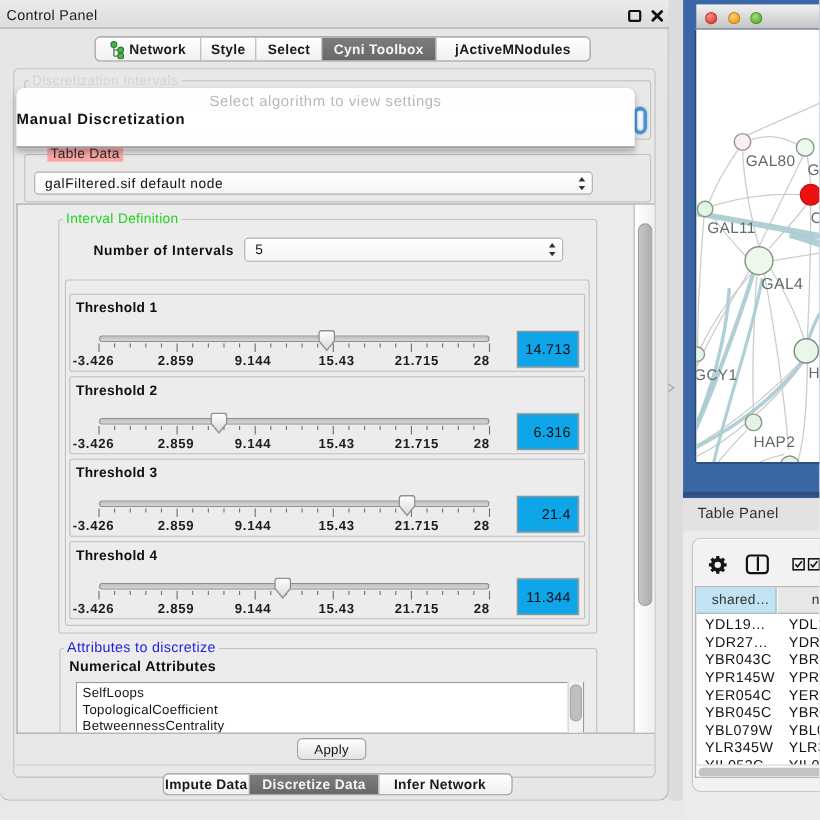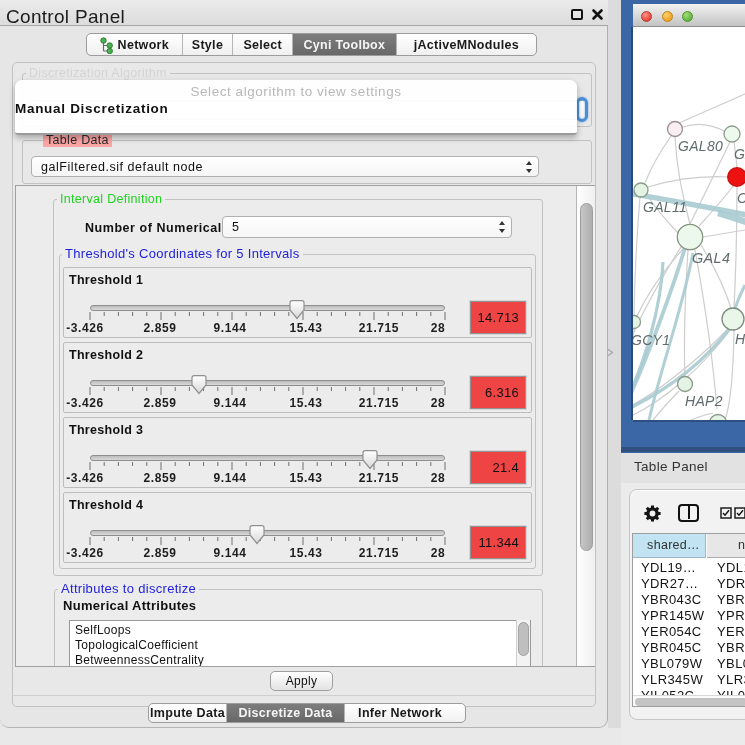--- a/index.html
+++ b/index.html
@@ -3,21 +3,21 @@
 <meta charset="utf-8">
 <style>
 * { margin:0; padding:0; box-sizing:border-box; }
 html,body { width:745px; height:745px; overflow:hidden; }
 body { font-family:"Liberation Sans", sans-serif; background:#e9e9e9; position:relative; letter-spacing:0.3px; }
 .abs { position:absolute; }
 
 
 #cp { left:0; top:0; width:608px; height:728px; background:#e6e6e6; border-right:1px solid #b0b0b0; border-bottom:1px solid #b5b5b5; border-radius:0 0 9px 9px; }
 #titlebar { left:0; top:0; width:608px; height:26px; background:linear-gradient(#ebebeb,#dcdcdc); border-bottom:1px solid #a5a5a5; }
-#titlebar .t { position:absolute; left:9px; top:6px; font-size:19px; color:#1c1c1c; }
+#titlebar .t { position:absolute; left:9px; top:6px; font-size:13px; color:#1c1c1c; }
 #sq { left:571px; top:9px; width:12px; height:11px; border:2px solid #111; border-radius:2px; }
 
 
 .seg { border:1px solid #9c9c9c; border-radius:5px; background:linear-gradient(#ffffff,#f0f0f0); display:flex; overflow:hidden; }
 .seg .s { height:100%; display:flex; align-items:center; justify-content:center; font-size:12.5px; font-weight:bold; color:#1a1a1a; border-right:1px solid #b5b5b5; }
 .seg .s:last-child { border-right:none; }
 .seg .sel { background:linear-gradient(#7d7d7d,#686868); color:#f5f5f5; }
 #tabs { left:86px; top:33px; width:451px; height:23px; }
 #btabs { left:148px; top:703px; width:318px; height:20px; }
 
@@ -37,28 +37,28 @@
 
 
 #spane { left:15px; top:185px; width:580px; height:482px; background:#ececec; border:1px solid #a0a0a0; border-right:none; overflow:hidden; }
 #vtrack { position:absolute; right:0; top:0; width:19px; height:482px; background:linear-gradient(90deg,#ffffff,#efefef); border-left:1px solid #b5b5b5; }
 #vthumb { position:absolute; left:3px; top:17px; width:13px; height:348px; background:linear-gradient(90deg,#c6c6c6,#aeaeae); border:1px solid #9e9e9e; border-radius:7px; }
 
 
 .tpanel { position:absolute; left:47px; width:469px; height:71px; border:1px solid #bdbdbd; border-radius:2px; }
 .tpanel .tl { position:absolute; left:5px; top:5px; font-size:12.5px; font-weight:bold; color:#111; }
 .track { position:absolute; left:26px; width:355px; height:6px; top:37px; border:1px solid #8e8e8e; border-radius:3px; background:linear-gradient(#bdbdbd,#d9d9d9); }
-.vbox { position:absolute; left:406px; top:33px; width:56px; height:33px; background:#ef4444; border:1px solid #949494; box-shadow:0 0 0 1px #d6d6d6; font-size:13px; color:#111; text-align:right; padding:8px 6px 0 0; }
+.vbox { position:absolute; left:406px; top:33px; width:56px; height:33px; background:#0ea5e9; border:1px solid #949494; box-shadow:0 0 0 1px #d6d6d6; font-size:13px; color:#111; text-align:right; padding:8px 6px 0 0; }
 .slbl { position:absolute; top:53px; font-size:12px; letter-spacing:0.6px; font-weight:bold; color:#1d1d1d; transform:translateX(-50%);text-align:center; }
 
 
 #netframe { left:621px; top:0; width:124px; height:453px; background:#3c67a6; }
 #nettitle { left:633px; top:4px; width:112px; height:23px; background:linear-gradient(#f2f2f2,#c3c3c3); border-bottom:1px solid #8f8f8f; }
 .light { position:absolute; top:7px; width:11px; height:11px; border-radius:50%; }
-#netcanvas { left:631px; top:27px; width:114px; height:393px; background:#fff; border-left:2px solid #2a4a78; overflow:hidden;font-style:italic; }
+#netcanvas { left:631px; top:27px; width:114px; height:393px; background:#fff; border-left:2px solid #2a4a78; overflow:hidden; }
 
 
 #tpband { left:621px; top:453px; width:124px; height:30px; background:#e2e2e2; }
 #tpbg { left:621px; top:483px; width:124px; height:262px; background:#ebebeb; }
 #tpanelbox { left:629px; top:489px; width:176px; height:231px; background:#f2f2f2; border:1px solid #c6c6c6; border-radius:8px; box-shadow:inset 0 1px 0 #fdfdfd; }
 #tbl { left:632px; top:533px; width:113px; height:174px; background:#fff; border:1px solid #9e9e9e; border-right:none; overflow:hidden; }
 .cell { position:absolute; font-size:13px; letter-spacing:0.4px; color:#141414; }
 #strip { left:608px; top:0; width:13px; height:728px; background:#dcdcdc; }
 </style>
 </head>
@@ -83,44 +83,43 @@
       </svg>Network</div>
   <div class="s" style="width:51px">Style</div>
   <div class="s" style="width:60px">Select</div>
   <div class="s sel" style="width:104px">Cyni Toolbox</div>
   <div class="s" style="width:140px">jActiveMNodules</div>
 </div>
 
 <div class="abs" id="content"></div>
 
 <div class="abs grp" style="left:22px;top:73px;width:570px;height:54px;"></div>
-<div class="abs glabel" style="left:26px;top:66px;color:#d4d4d4;background:#e8e8e8;">Discretization Algorithm</div>
+<div class="abs glabel" style="left:26px;top:66px;color:#d4d4d4;background:#e8e8e8;">Discretization Intervals</div>
 <div class="abs combo" style="left:30px;top:100px;width:558px;height:20px;"></div>
 <div class="abs" style="left:576px;top:97px;width:12px;height:25px;border:3px solid #4a8fd6;border-radius:8px;box-shadow:0 0 2px rgba(74,143,214,0.8), inset 0 0 2px rgba(74,143,214,0.8);"></div>
 
 <div class="abs grp" style="left:22px;top:140px;width:570px;height:44px;"></div>
 <div class="abs glabel" style="left:43px;top:133px;color:#2a2a2a;background:#fca5a5;">Table Data</div>
 <div class="abs combo" style="left:31px;top:156px;width:508px;height:21px;">
     <span class="tx">galFiltered.sif default node</span>
     <span class="arr"></span>
   </div>
 
 <div class="abs" id="spane">
 
   <div class="abs grp" style="left:37px;top:13px;width:490px;height:377px;"></div>
   <div class="abs glabel" style="left:41px;top:6px;color:#21d321;background:#ececec;">Interval Definition</div>
 
-  <div class="abs" style="left:69px;top:35px;font-size:12.5px;letter-spacing:0.55px;font-weight:bold;color:#111;">Number of Numerical</div>
+  <div class="abs" style="left:69px;top:35px;font-size:12.5px;letter-spacing:0.55px;font-weight:bold;color:#111;">Number of Intervals</div>
   <div class="abs combo" style="left:206px;top:30px;width:290px;height:22px;">
       <span class="tx">5</span>
       <span class="arr"></span>
     </div>
 
   <div class="abs grp" style="left:43px;top:68px;width:477px;height:315px;"></div>
-  <div class="abs glabel" style="left:46px;top:60px;color:#2222dd;background:#ececec;font-size:13px;">Threshold's Coordinates for 5 Intervals</div>
 
   <div class="tpanel" style="top:81px">
     <div class="tl">Threshold 1</div>
     <div class="track"></div>
     <svg class="abs" style="left:24px;top:44px" width="360" height="9" viewBox="0 0 360 9">
         <path d="M2.0 0 V8 M16.2 0 V4 M30.4 0 V4 M44.6 0 V4 M58.8 0 V4 M73.0 0 V8 M87.2 0 V4 M101.4 0 V4 M115.6 0 V4 M129.8 0 V4 M144.0 0 V8 M158.2 0 V4 M172.4 0 V4 M186.6 0 V4 M200.8 0 V4 M215.0 0 V8 M229.2 0 V4 M243.4 0 V4 M257.6 0 V4 M271.8 0 V4 M286.0 0 V8 M300.2 0 V4 M314.4 0 V4 M328.6 0 V4 M342.8 0 V4 M357.0 0 V8" stroke="#6e6e6e" stroke-width="1"></path>
       </svg>
     <svg class="abs thumb" style="left:225px;top:32px" width="16" height="20" viewBox="0 0 16 20">
         <path d="M3 0.7 h10 a2 2 0 0 1 2 2 v7.3 l-7 8.5 l-7 -8.5 v-7.3 a2 2 0 0 1 2-2 z" fill="url(#tg1)" stroke="#8f8f8f" stroke-width="1.2"></path>
         <defs>

